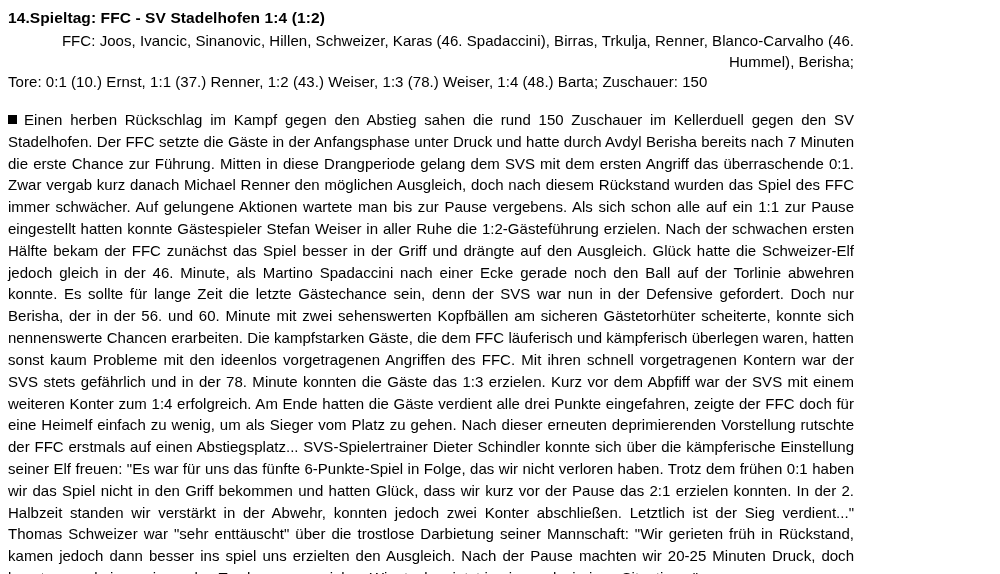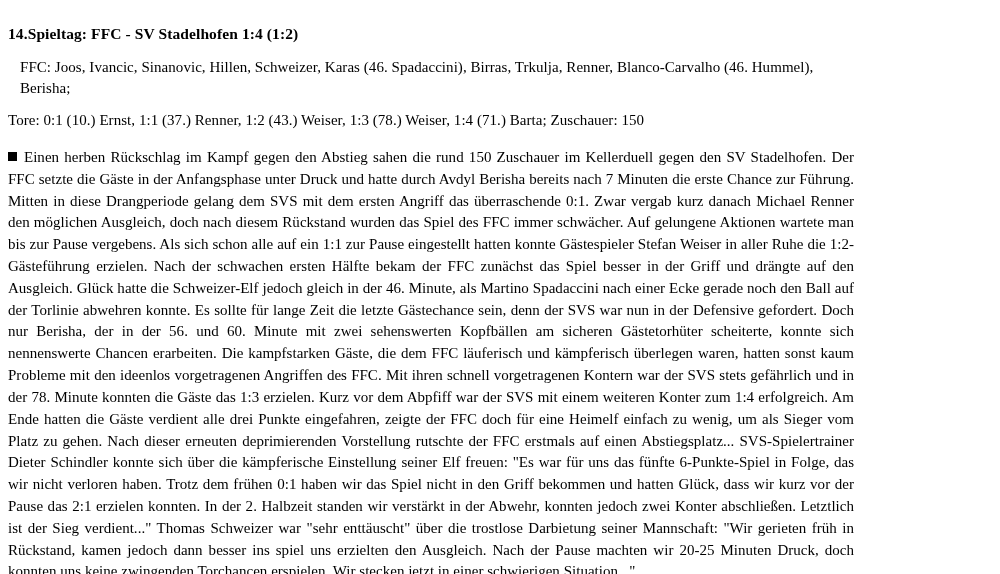--- a/index.html
+++ b/index.html
@@ -11,35 +11,35 @@
     width: 1000px;
     height: 574px;
     font-family: "Liberation Sans", sans-serif;
     color: #000000;
     overflow: hidden;
   }
   .page {
     box-sizing: border-box;
     width: 868px;
     height: 574px;
-    padding: 24px 14px 0 8px;
-    font-family: Liberation Serif, serif;
+    padding: 8px 14px 0 8px;
   }
   .match-title {
     font-size: 15.5px;
     font-weight: bold;
     line-height: 1.35;
     margin: 0 0 2px 0;
     letter-spacing: 0.1px;
   }
   .lineup {
     font-size: 15px;
     line-height: 1.38;
-    margin: 12px;
+    margin: 0;
     letter-spacing: 0.05px;
+    text-align: right;
   }
   .goals {
     font-size: 15px;
     line-height: 1.38;
     margin: 0 0 2px 0;
     letter-spacing: 0.05px;
   }
   .report {
     font-size: 15px;
     line-height: 1.455;
@@ -61,19 +61,19 @@
 </style>
 </head>
 <body>
 
 <div class="page">
 
   <h1 class="match-title">14.Spieltag: FFC - SV Stadelhofen 1:4 (1:2)</h1>
 
   <p class="lineup">FFC: Joos, Ivancic, Sinanovic, Hillen, Schweizer, Karas (46. Spadaccini), Birras, Trkulja, Renner, Blanco-Carvalho (46. Hummel), Berisha;</p>
 
-  <p class="goals">Tore: 0:1 (10.) Ernst, 1:1 (37.) Renner, 1:2 (43.) Weiser, 1:3 (78.) Weiser, 1:4 (71.) Barta; Zuschauer: 150</p>
+  <p class="goals">Tore: 0:1 (10.) Ernst, 1:1 (37.) Renner, 1:2 (43.) Weiser, 1:3 (78.) Weiser, 1:4 (48.) Barta; Zuschauer: 150</p>
 
   <p class="report">
     <span class="bullet"></span><span class="last-line">Einen herben Rückschlag im  Kampf gegen den Abstieg sahen die rund 150 Zuschauer im Kellerduell gegen den SV Stadelhofen. Der FFC  setzte die Gäste in der Anfangsphase unter Druck und hatte durch Avdyl Berisha bereits nach 7 Minuten die erste Chance zur Führung. Mitten in diese Drangperiode gelang dem SVS mit dem ersten Angriff das überraschende 0:1. Zwar vergab kurz danach Michael Renner den möglichen Ausgleich, doch nach diesem Rückstand wurden das Spiel des FFC immer schwächer. Auf gelungene Aktionen wartete man bis zur Pause vergebens. Als sich schon alle auf ein 1:1 zur Pause eingestellt hatten konnte Gästespieler Stefan Weiser in aller Ruhe die 1:2-Gästeführung erzielen. Nach der schwachen ersten Hälfte bekam der FFC zunächst das Spiel besser in der Griff und drängte auf den Ausgleich. Glück hatte die Schweizer-Elf jedoch gleich in der 46. Minute, als Martino Spadaccini nach einer Ecke gerade noch den Ball auf der Torlinie abwehren konnte. Es sollte für lange Zeit die letzte Gästechance sein, denn der SVS war nun in der Defensive gefordert. Doch nur  Berisha, der in der 56. und 60. Minute mit zwei sehenswerten Kopfbällen am sicheren Gästetorhüter scheiterte, konnte sich nennenswerte Chancen erarbeiten. Die kampfstarken Gäste, die dem FFC läuferisch und kämpferisch überlegen waren, hatten sonst kaum Probleme mit den ideenlos vorgetragenen Angriffen des FFC. Mit ihren schnell vorgetragenen Kontern war der SVS stets gefährlich und in der 78. Minute konnten die Gäste das  1:3 erzielen. Kurz vor dem Abpfiff war der SVS mit einem  weiteren Konter zum 1:4 erfolgreich. Am Ende hatten die Gäste verdient alle drei Punkte eingefahren, zeigte der FFC doch für eine Heimelf einfach zu wenig, um als Sieger vom Platz zu gehen. Nach dieser erneuten deprimierenden Vorstellung rutschte der FFC erstmals auf einen Abstiegsplatz... SVS-Spielertrainer Dieter Schindler konnte sich über die kämpferische Einstellung seiner Elf freuen: "Es war für uns das fünfte 6-Punkte-Spiel in Folge, das wir nicht verloren haben. Trotz dem frühen 0:1 haben wir das Spiel nicht in den Griff bekommen und hatten Glück, dass wir kurz vor der Pause das 2:1 erzielen konnten. In der 2. Halbzeit standen wir verstärkt in der Abwehr, konnten jedoch zwei Konter abschließen. Letztlich ist der Sieg verdient..." Thomas Schweizer war "sehr enttäuscht" über die trostlose Darbietung seiner Mannschaft: "Wir gerieten früh in Rückstand, kamen jedoch dann besser ins spiel uns erzielten den Ausgleich. Nach der Pause machten wir 20-25 Minuten Druck, doch konnten uns keine zwingenden Torchancen erspielen. Wir stecken jetzt in einer schwierigen Situation..."</span>
   </p>
 
 </div>
 
 </body></html>

